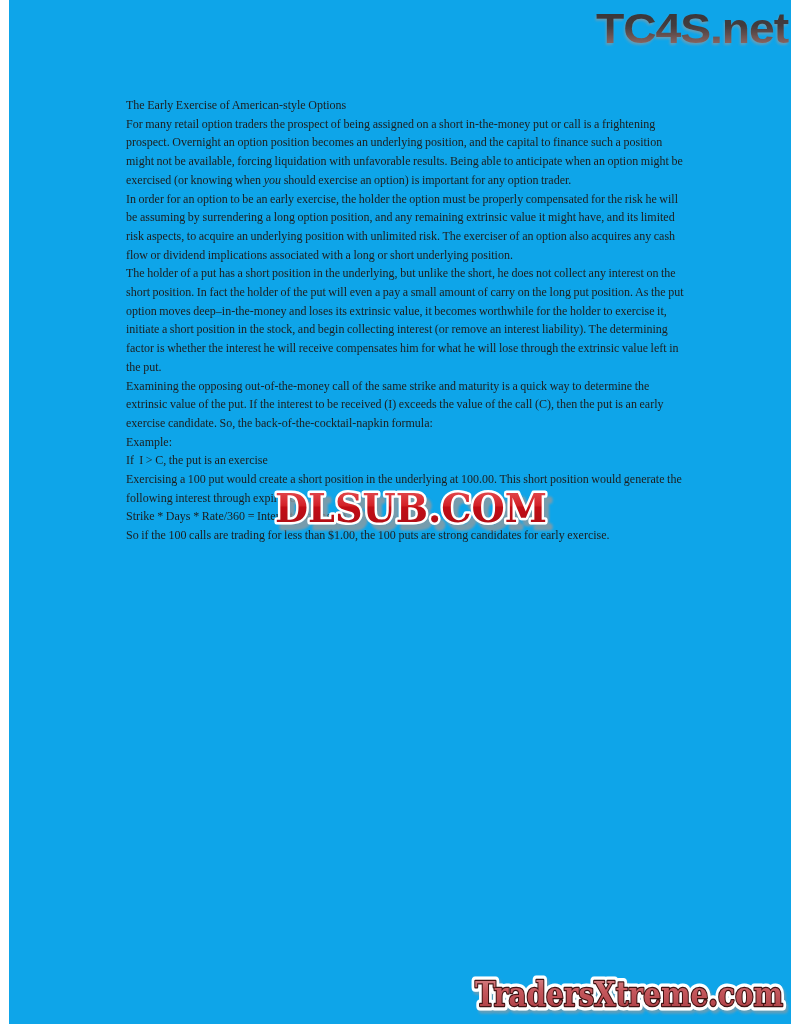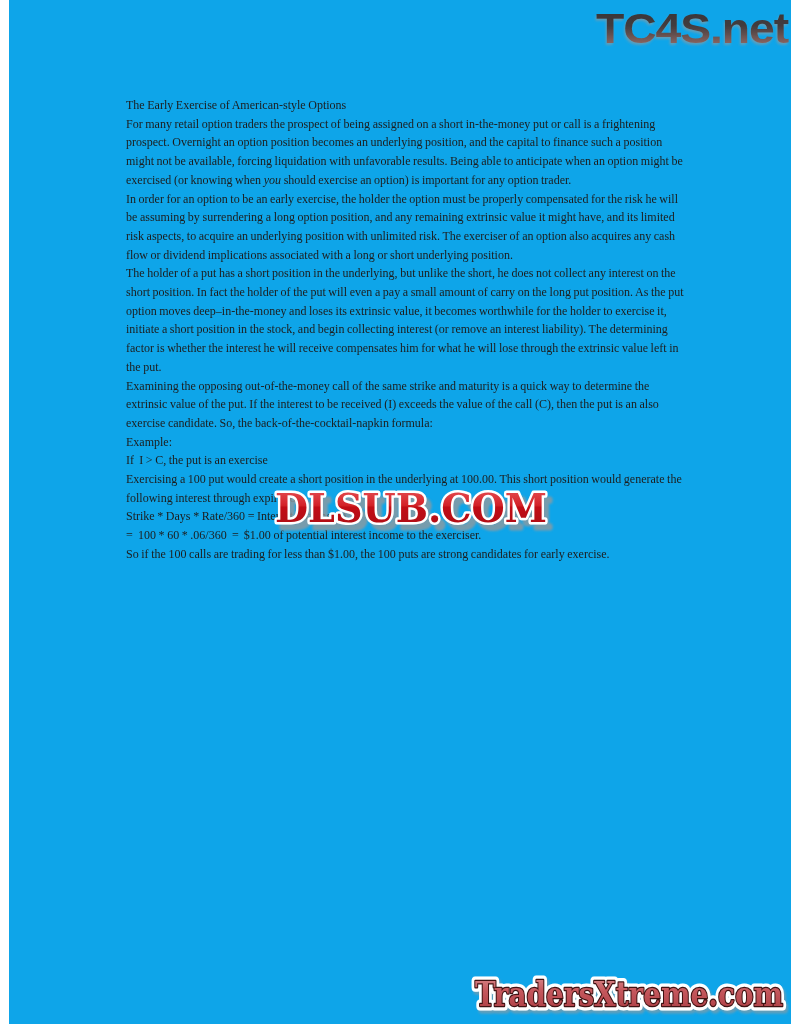--- a/index.html
+++ b/index.html
@@ -72,32 +72,31 @@
 
     <h3 class="bold b-title">The Early Exercise of American-style Options</h3>
 
     <p class="b-intro"><span>For many retail option traders the prospect of being assigned on a short in-the-money put or call is a frightening prospect. Overnight an option position becomes an underlying position, and the capital to finance such a position might not be available, forcing liquidation with unfavorable results. Being able to anticipate when an option might be exercised (or knowing when </span><i>you</i><span> should exercise an option) is important for any option trader.</span></p>
 
     <p class="b-comp">In order for an option to be an early exercise, the holder the option must be properly compensated for the risk he will be assuming by surrendering a long option position, and any remaining extrinsic value it might have, and its limited risk aspects, to acquire an underlying position with unlimited risk. The exerciser of an option also acquires any cash flow or dividend implications associated with a long or short underlying position.</p>
 
 
     <p class="b-holder">The holder of a put has a short position in the underlying, but unlike the short, he does not collect any interest on the short position. In fact the holder of the put will even a pay a small amount of carry on the long put position. As the put option moves deep–in-the-money and loses its extrinsic value, it becomes worthwhile for the holder to exercise it, initiate a short position in the stock, and begin collecting interest (or remove an interest liability). The determining factor is whether the interest he will receive compensates him for what he will lose through the extrinsic value left in the put.</p>
 
-    <p class="b-exam">Examining the opposing out-of-the-money call of the same strike and maturity is a quick way to determine the extrinsic value of the put. If the interest to be received (I) exceeds the value of the call (C), then the put is an also exercise candidate. So, the back-of-the-cocktail-napkin formula:</p>
+    <p class="b-exam">Examining the opposing out-of-the-money call of the same strike and maturity is a quick way to determine the extrinsic value of the put. If the interest to be received (I) exceeds the value of the call (C), then the put is an early exercise candidate. So, the back-of-the-cocktail-napkin formula:</p>
 
     <p class="bold b-example">Example:</p>
 
     <p class="bold pre b-napkin">If  I &gt; C, the put is an exercise</p>
 
 
     <p class="b-desc">Exercising a 100 put would create a short position in the underlying at 100.00. This short position would generate the following interest through expiration:</p>
 
     <p class="bold b-f2">Strike * Days * Rate/360 = Interest Income (I)</p>
 
-    <p class="pre b-calc">=  100 * 60 * .06/360  =  $1.00 of potential interest income to the exerciser.</p>
 
     <p class="b-conc">So if the 100 calls are trading for less than $1.00, the 100 puts are strong candidates for early exercise.</p>
   </div>
 
   <svg class="wm-center" viewBox="0 0 305 66">
     <defs>
       <linearGradient id="gradBadge" x1="0" y1="0" x2="0" y2="1">
         <stop offset="0" stop-color="#ea5a5e"></stop>
         <stop offset="0.45" stop-color="#d42329"></stop>
         <stop offset="0.5" stop-color="#c11016"></stop>

